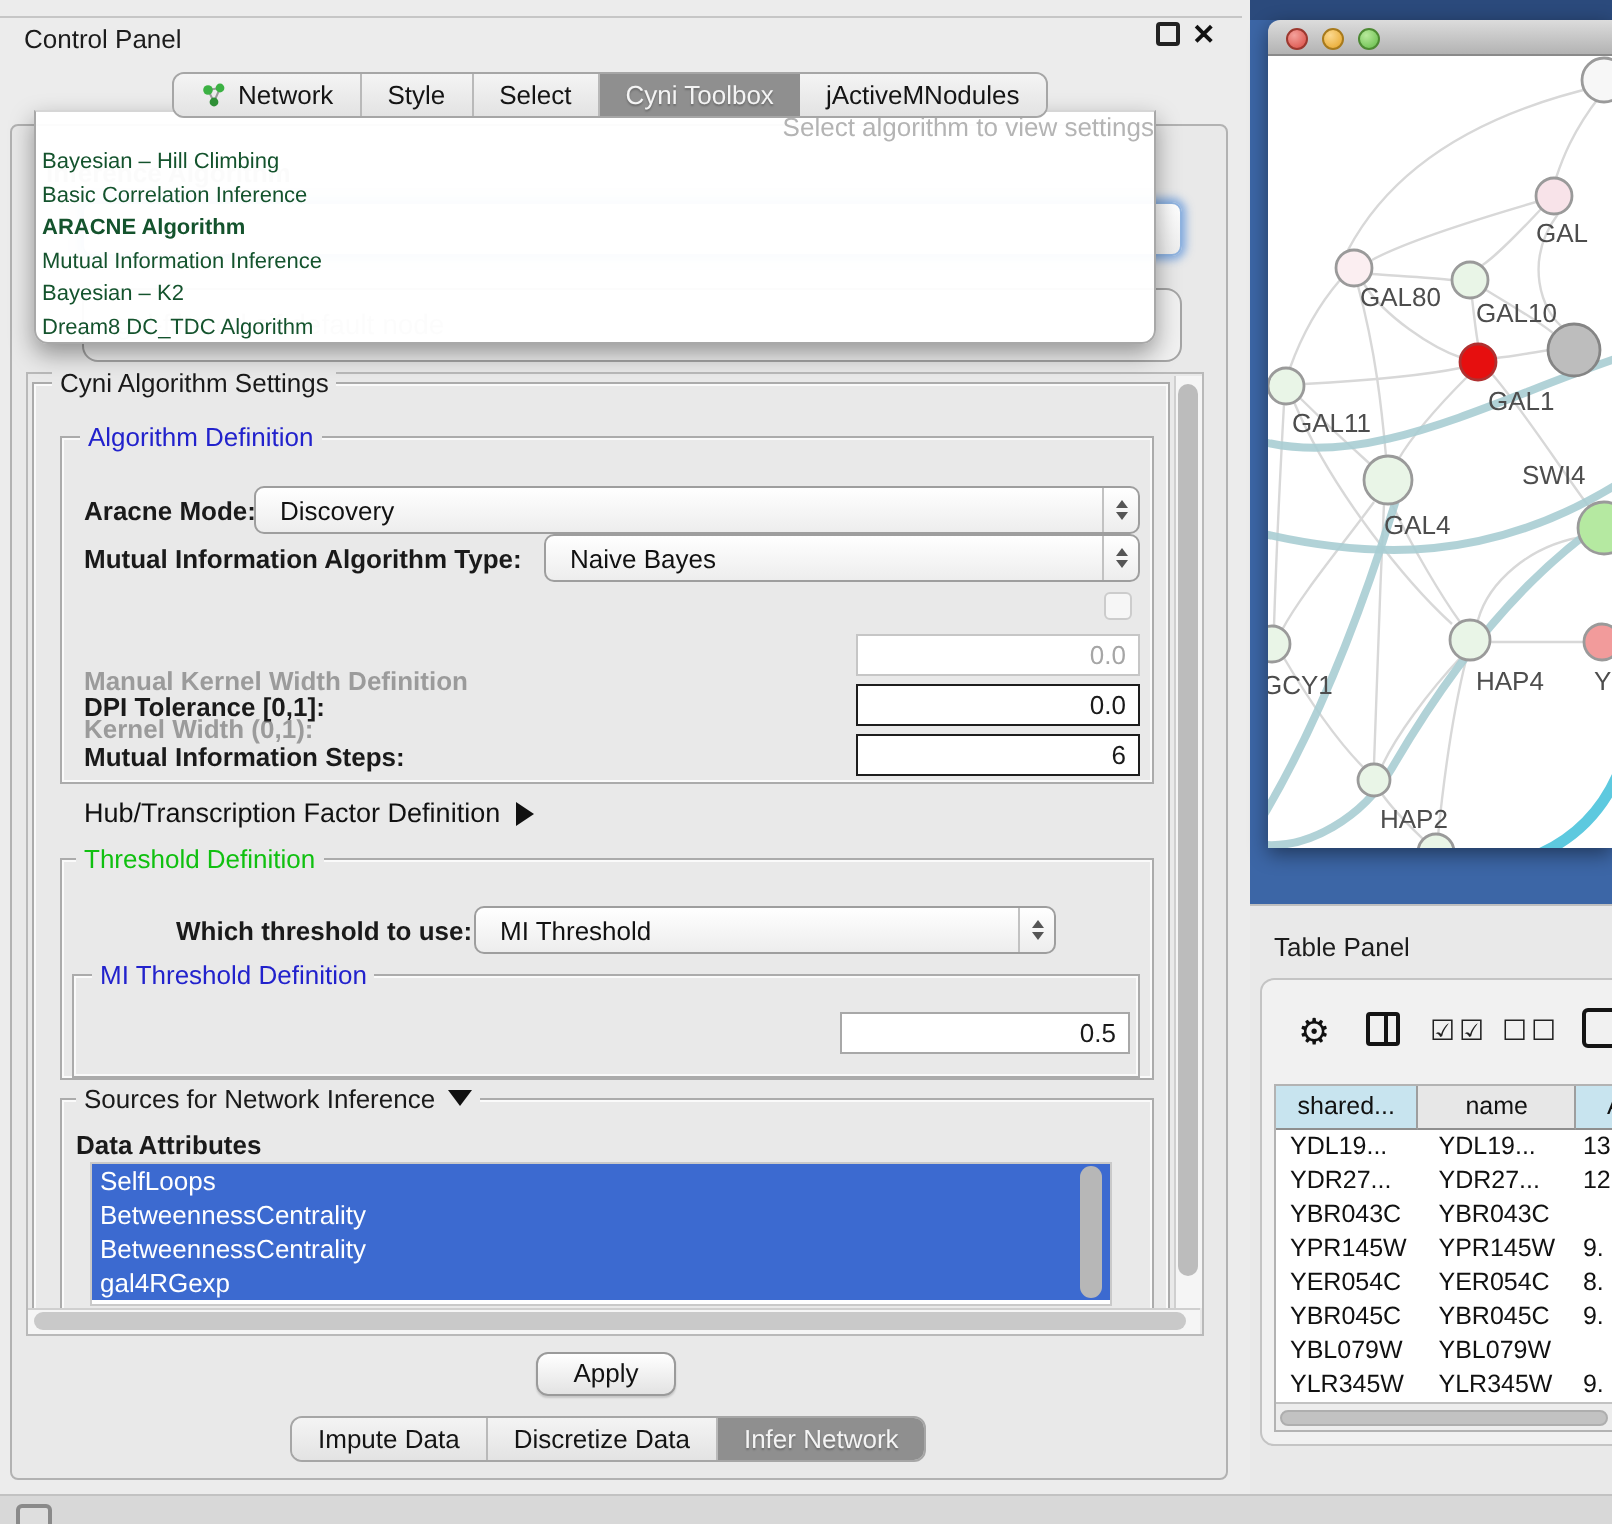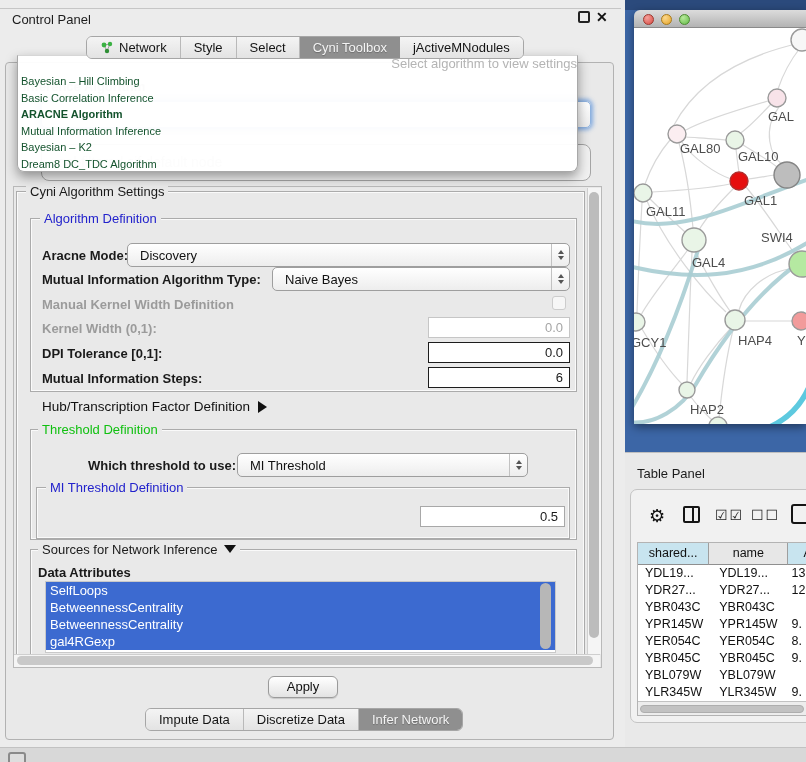--- a/index.html
+++ b/index.html
@@ -45,21 +45,21 @@
   .vthumb{position:absolute;left:589px;top:192px;width:10px;height:446px;background:#bcbcbc;border-radius:6px;}
   .hscroll{position:absolute;left:14px;top:654px;width:586px;height:13px;background:#f5f5f5;border-top:1px solid #cfcfcf;}
   .hthumb{position:absolute;left:17px;top:656px;width:576px;height:9px;background:#c9c9c9;border-radius:5px;}
 
   .frame{position:absolute;border:1px solid #ababab;box-shadow:inset 0 0 0 1px #fafafa;}
   .frame-title{position:absolute;background:#e9e9e9;padding:0 4px;font-size:13px;z-index:2;white-space:nowrap;}
   .t-blue{color:var(--title_blue);}
   .t-green{color:var(--title_green);}
 
   .lbl{position:absolute;font-weight:bold;white-space:nowrap;}
-  .lbl.dis{color:#9b9b9b;}
+  .lbl.dis{color:#9b9b9b;margin-top:36px;}
   .combo{position:absolute;height:24px;border:1px solid #9e9e9e;border-radius:5px;background:linear-gradient(#ffffff,#ededed);display:flex;align-items:center;}
   .combo .val{flex:1;padding-left:12px;font-size:13px;color:#111;}
   .combo .arr{width:18px;align-self:stretch;border-left:1px solid #c2c2c2;display:flex;flex-direction:column;align-items:center;justify-content:center;gap:2px;}
   .arr i{width:0;height:0;border-left:3.5px solid transparent;border-right:3.5px solid transparent;}
   .arr i.up{border-bottom:4px solid #555;}
   .arr i.dn{border-top:4px solid #555;}
   .field{position:absolute;height:21px;background:#fff;border:1px solid #a8a8a8;text-align:right;padding:2px 6px 0 0;font-size:13px;}
   .field.strong{border:1.5px solid #1d1d1d;}
   .field.dis{color:#a6a6a6;border-color:#c6c6c6;}
   .checkbox{position:absolute;width:14px;height:14px;border:1px solid #cccccc;border-radius:3px;background:#f6f6f6;}

